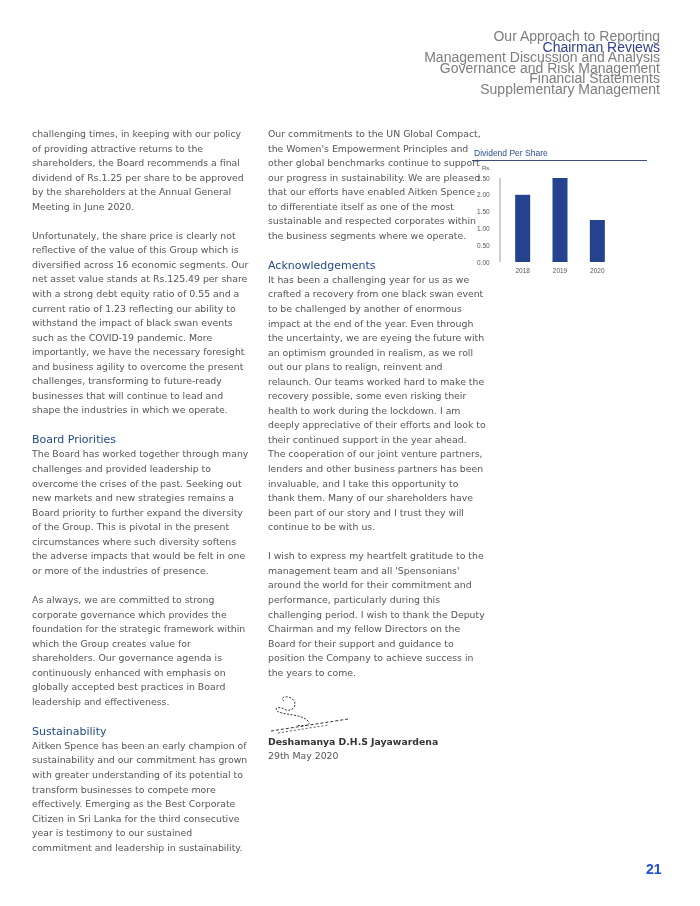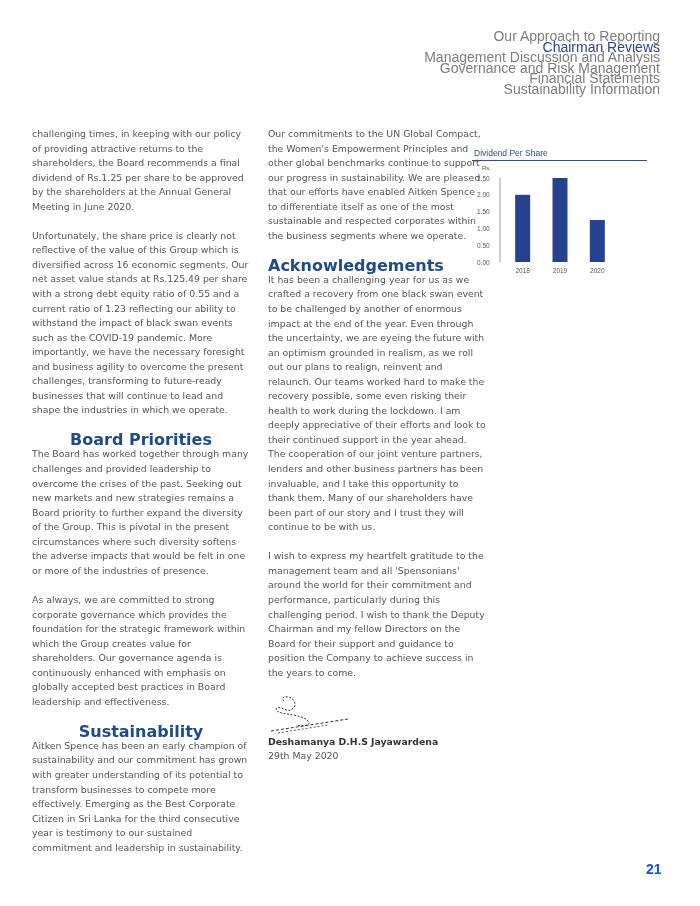--- a/index.html
+++ b/index.html
@@ -7,39 +7,39 @@
          font-family: "Liberation Sans", sans-serif; color: #4a4a4a; }
   .nav { position: absolute; right: 40px; top: 31px; text-align: right;
          font-size: 14px; line-height: 10.6px; color: #7d7d7d; font-family: Liberation Sans, sans-serif; }
   .nav div { white-space: nowrap; }
   .nav .active { color: #2f3f8f; }
   .col { position: absolute; top: 127px; width: 218px; font-size: 9.35px; line-height: 14.55px; color: #555555;
          font-family: "DejaVu Sans", sans-serif; }
   .col p { margin: 0 0 14.55px 0; }
   .col1 { left: 32px; }
   .col2 { left: 268px; }
-  h3 { margin: 0; font-size: 16px; line-height: 15px; color: #234a88; font-weight: bold; font-family: "DejaVu Sans", sans-serif; }
-  .gap-h { margin-top: 10px; text-align: center; }
+  h3 { margin: 0; font-size: 11px; line-height: 15px; color: #234a88; font-weight: normal; font-family: "DejaVu Sans", sans-serif; }
+  .gap-h { margin-top: 10px; }
   .chart { position: absolute; left: 472px; top: 117px; width: 200px; height: 130px; margin-top: 30px; }
   .chart-title { font-size: 8.5px; color: #2a4d91; padding-left: 2px; height: 12px; line-height: 12px; font-family: "Liberation Sans", sans-serif; }
   .chart-rule { position: absolute; left: 0; top: 13px; width: 175px; height: 1px; background: #3a4e7d; }
   .sig { margin: 6px 0 0 0; height: 40px; }
   .signer { font-weight: bold; color: #333333; font-size: 9.3px; }
   .page-num { position: absolute; left: 646px; top: 861px; font-size: 14px; font-weight: bold; color: #1d4ed8; font-family: "Liberation Sans", sans-serif; }
 </style>
 </head>
 <body>
 
 <div class="nav">
   <div>Our Approach to Reporting</div>
   <div class="active">Chairman Reviews</div>
   <div>Management Discussion and Analysis</div>
   <div>Governance and Risk Management</div>
   <div>Financial Statements</div>
-  <div>Sustainability Information</div>
+  <div>Supplementary Management</div>
 </div>
 
 <div class="col col1">
   <p>challenging times, in keeping with our policy of providing attractive returns to the shareholders, the Board recommends a final dividend of Rs.1.25 per share to be approved by the shareholders at the Annual General Meeting in June 2020.</p>
   <p>Unfortunately, the share price is clearly not reflective of the value of this Group which is diversified across 16 economic segments. Our net asset value stands at Rs.125.49 per share with a strong debt equity ratio of 0.55 and a current ratio of 1.23 reflecting our ability to withstand the impact of black swan events such as the COVID-19 pandemic. More importantly, we have the necessary foresight and business agility to overcome the present challenges, transforming to future-ready businesses that will continue to lead and shape the industries in which we operate.</p>
   <h3 class="gap-h">Board Priorities</h3>
   <p>The Board has worked together through many challenges and provided leadership to overcome the crises of the past. Seeking out new markets and new strategies remains a Board priority to further expand the diversity of the Group. This is pivotal in the present circumstances where such diversity softens the adverse impacts that would be felt in one or more of the industries of presence.</p>
   <p>As always, we are committed to strong corporate governance which provides the foundation for the strategic framework within which the Group creates value for shareholders. Our governance agenda is continuously enhanced with emphasis on globally accepted best practices in Board leadership and effectiveness.</p>
   <h3 class="gap-h">Sustainability</h3>
   <p>Aitken Spence has been an early champion of sustainability and our commitment has grown with greater understanding of its potential to transform businesses to compete more effectively. Emerging as the Best Corporate Citizen in Sri Lanka for the third consecutive year is testimony to our sustained commitment and leadership in sustainability.</p>

